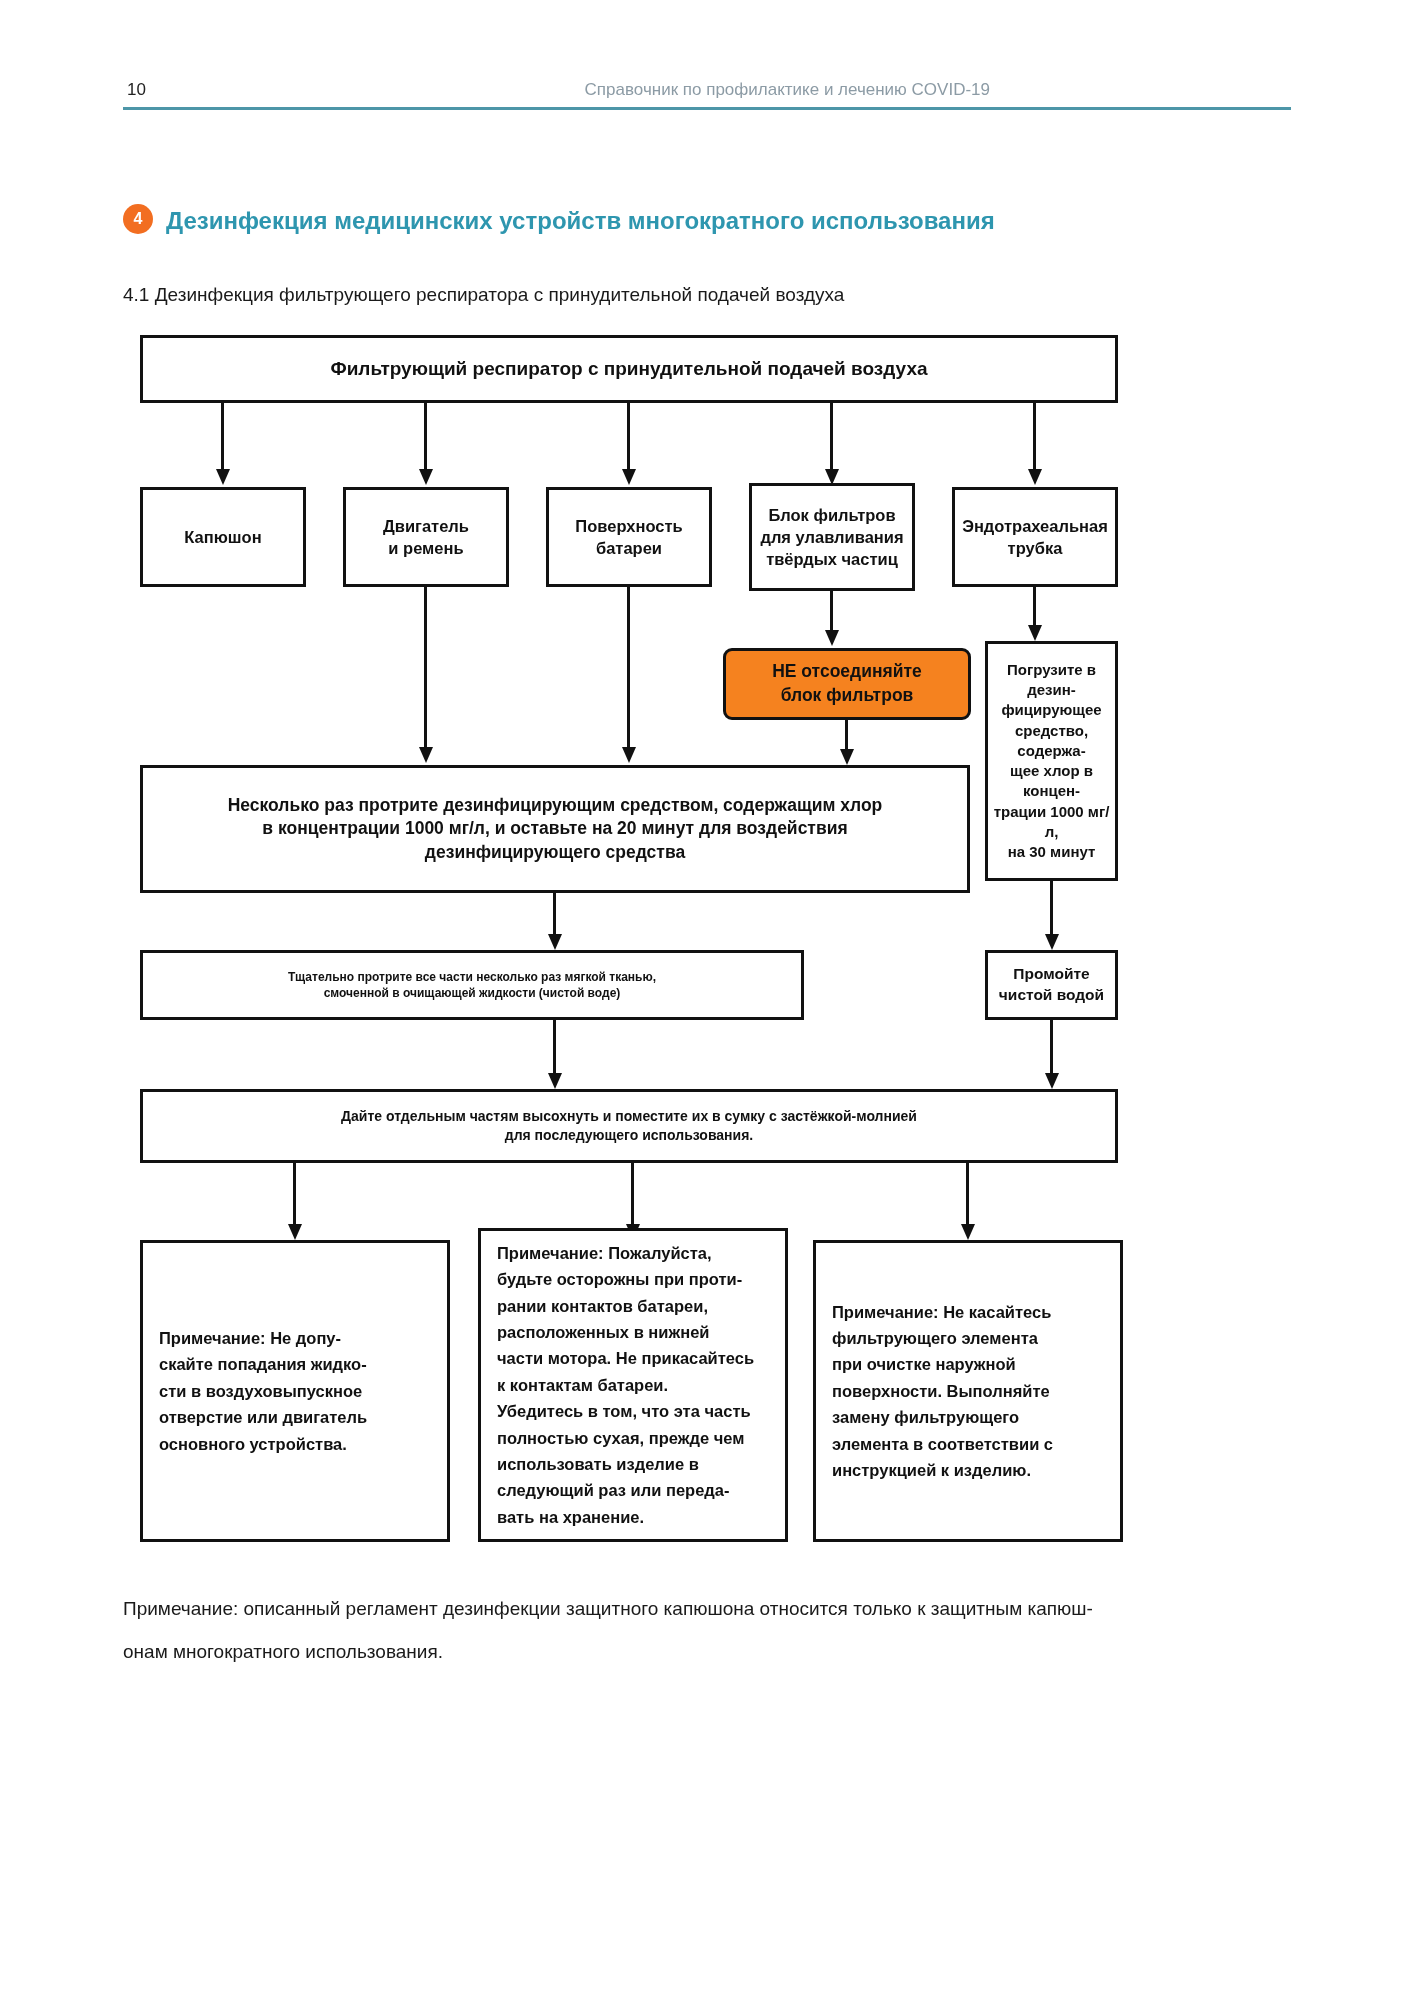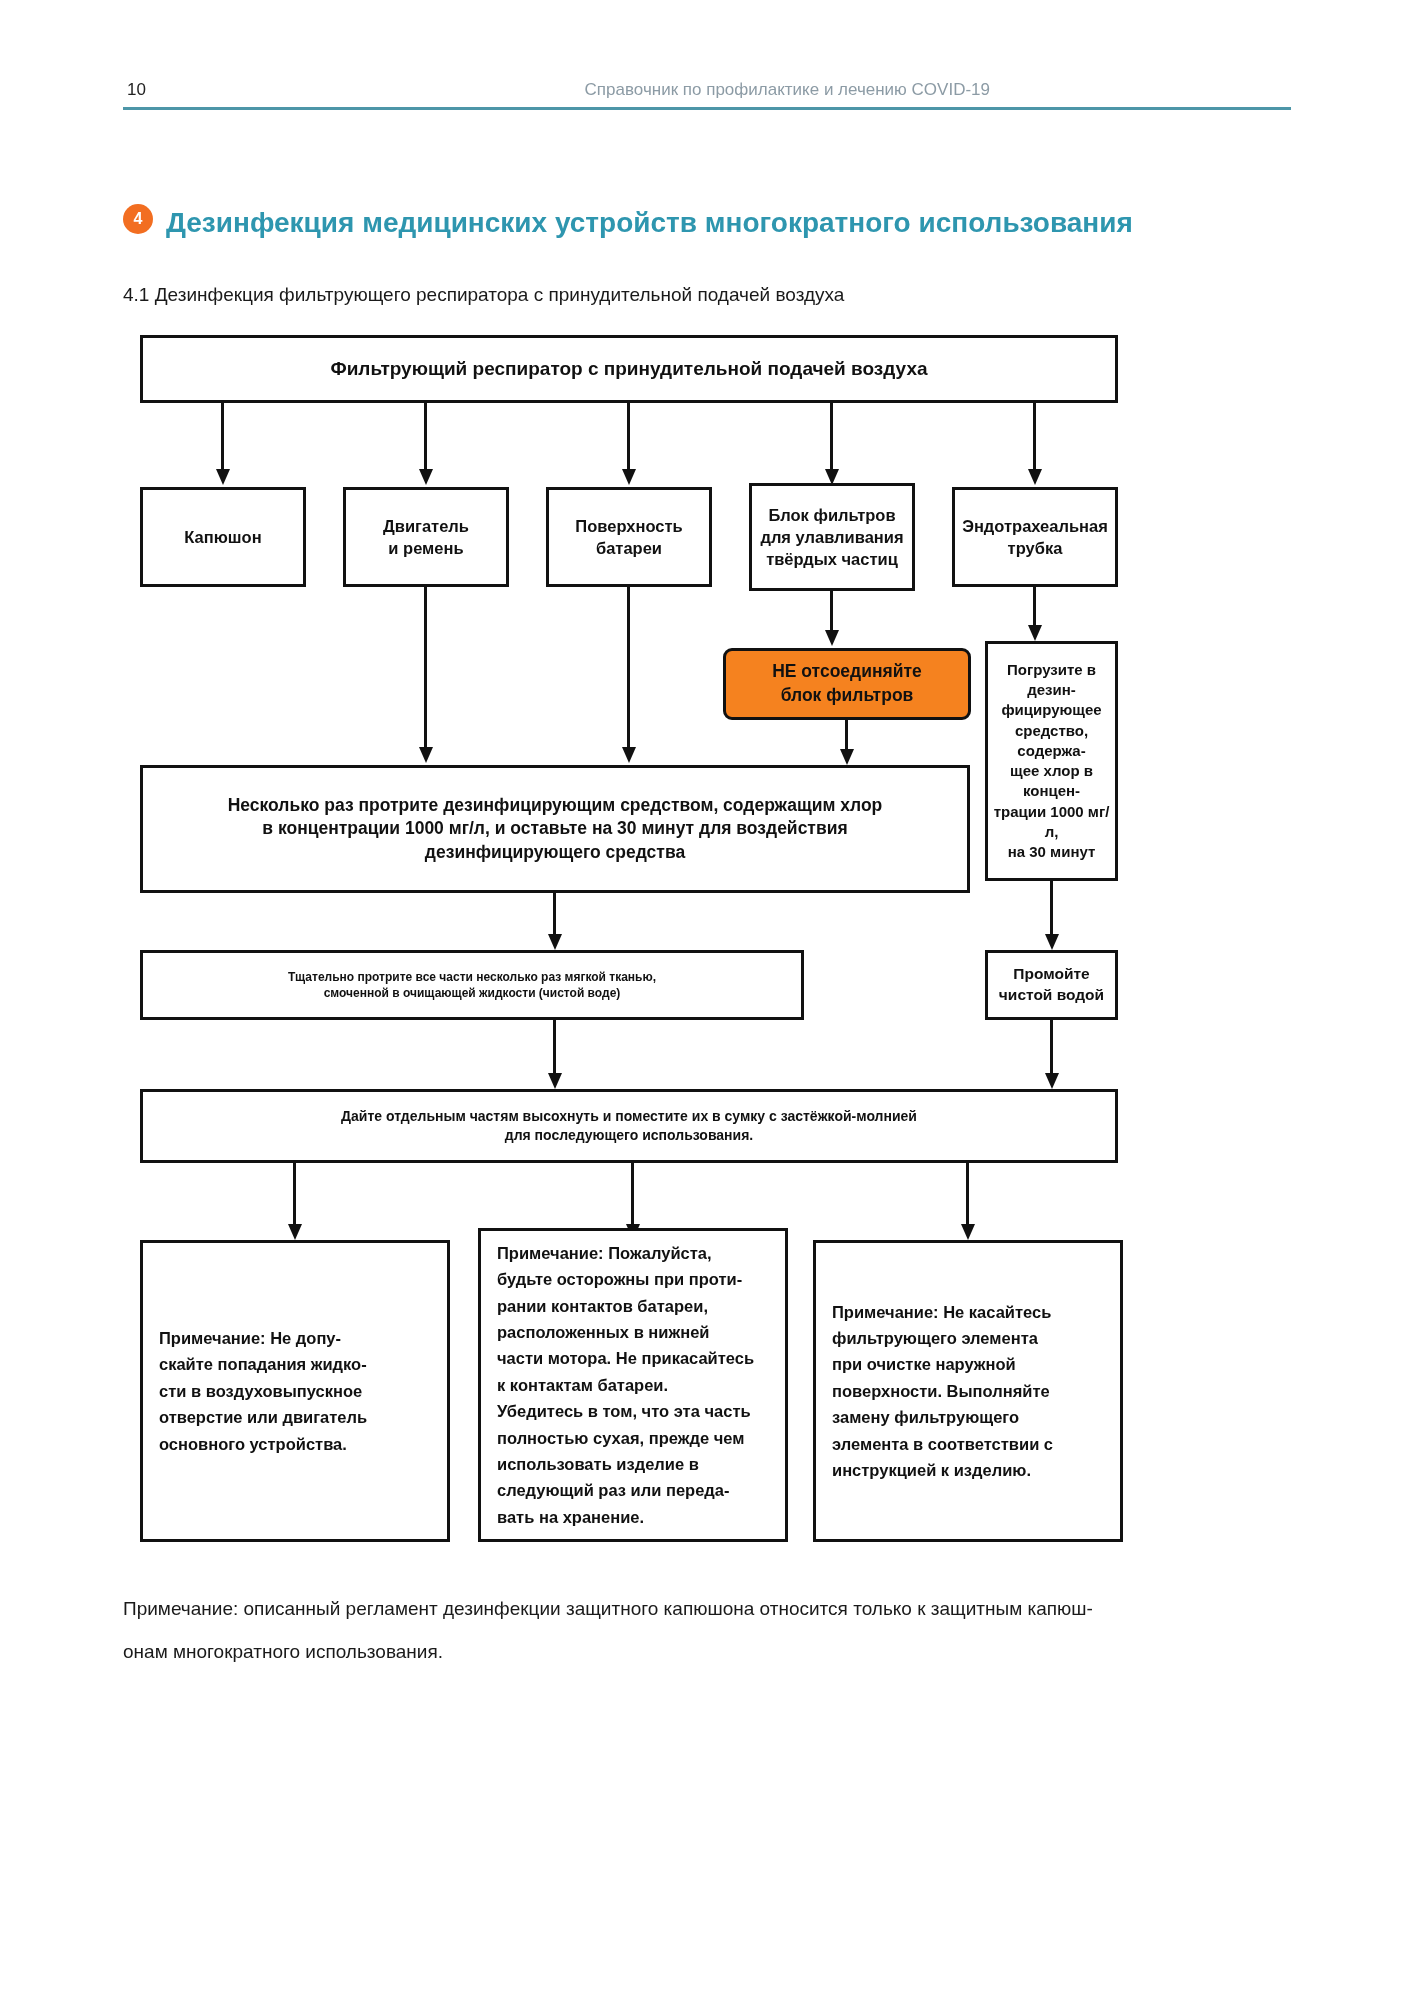--- a/index.html
+++ b/index.html
@@ -31,21 +31,21 @@
   
   .badge {
     position: absolute; left: 123px; top: 204px;
     width: 30px; height: 30px; border-radius: 50%;
     background: var(--badge-orange, #f26e21);
     color: #ffffff; font-weight: bold; font-size: 16px;
     display: flex; align-items: center; justify-content: center;
   }
   .section-title {
     position: absolute; left: 166px; top: 207px;
-    font-size: 28px; font-weight: bold;
+    font-size: 24px; font-weight: bold;
     color: var(--section-accent, #2e96af);
     margin: 0;
   }
   .subsection {
     position: absolute; left: 123px; top: 284px;
     font-size: 19px; color: var(--text, #1a1a1a);
   }
 
   
   .box {
@@ -123,21 +123,21 @@
   <div class="v-arrow" style="left:845px; top:720px; height:29px;"></div>
 
   <div class="box" style="left:985px; top:641px; width:133px; height:240px; font-size:15px;">Погрузите в дезин-
 фицирующее
 средство, содержа-
 щее хлор в концен-
 трации 1000 мг/л,
 на 30 минут</div>
 
   <div class="box" style="left:140px; top:765px; width:830px; height:128px; font-size:17.5px;">Несколько раз протрите дезинфицирующим средством, содержащим хлор
-в концентрации 1000 мг/л, и оставьте на 30 минут для воздействия
+в концентрации 1000 мг/л, и оставьте на 20 минут для воздействия
 дезинфицирующего средства</div>
   <div class="v-arrow" style="left:553px; top:893px; height:41px;"></div>
   <div class="v-arrow" style="left:1050px; top:881px; height:53px;"></div>
 
   <div class="box" style="left:140px; top:950px; width:664px; height:70px; font-size:12px;">Тщательно протрите все части несколько раз мягкой тканью,
 смоченной в очищающей жидкости (чистой воде)</div>
   <div class="box" style="left:985px; top:950px; width:133px; height:70px; font-size:15.5px;">Промойте
 чистой водой</div>
   <div class="v-arrow" style="left:553px; top:1020px; height:53px;"></div>
   <div class="v-arrow" style="left:1050px; top:1020px; height:53px;"></div>

